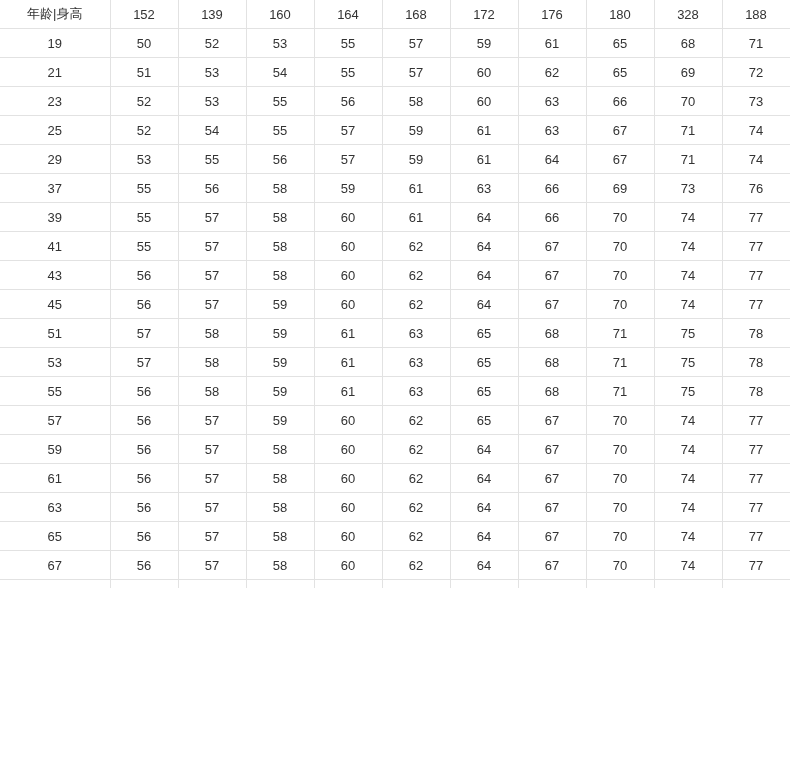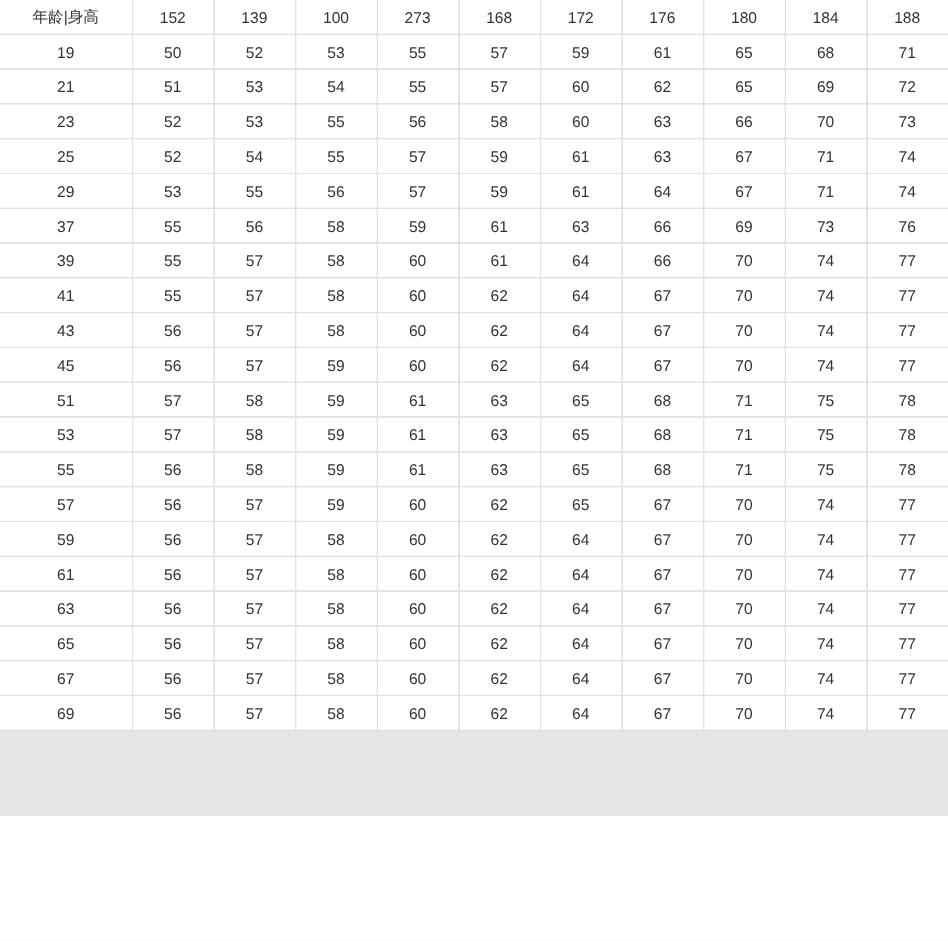--- a/index.html
+++ b/index.html
@@ -4,23 +4,23 @@
 <style>
   html, body {
     margin: 0;
     padding: 0;
     background: #ffffff;
     width: 790px;
     font-family: "Liberation Sans", "DejaVu Sans", sans-serif;
   }
   .table-wrap {
     width: 790px;
-    height: 680px;
+    height: 588px;
     overflow: hidden;
-    background: #e5e5e5;
+    background: #7f1d1d;
   }
   table.data-table {
     border-collapse: collapse;
     table-layout: fixed;
     width: 790px;
   }
   table.data-table col.first-col { width: 110px; }
   table.data-table col.num-col  { width: 68px; }
   table.data-table th,
   table.data-table td {
@@ -61,27 +61,27 @@
         <col class="num-col">
         <col class="num-col">
         <col class="num-col">
         <col class="num-col">
     </colgroup>
     <thead>
       <tr>
           <th>年龄|身高</th>
           <th>152</th>
           <th>139</th>
-          <th>100</th>
-          <th>273</th>
+          <th>160</th>
+          <th>164</th>
           <th>168</th>
           <th>172</th>
           <th>176</th>
           <th>180</th>
-          <th>184</th>
+          <th>328</th>
           <th>188</th>
         </tr>
     </thead>
     <tbody>
         <tr>
           <td>19</td>
           <td>50</td>
           <td>52</td>
           <td>53</td>
           <td>55</td>

